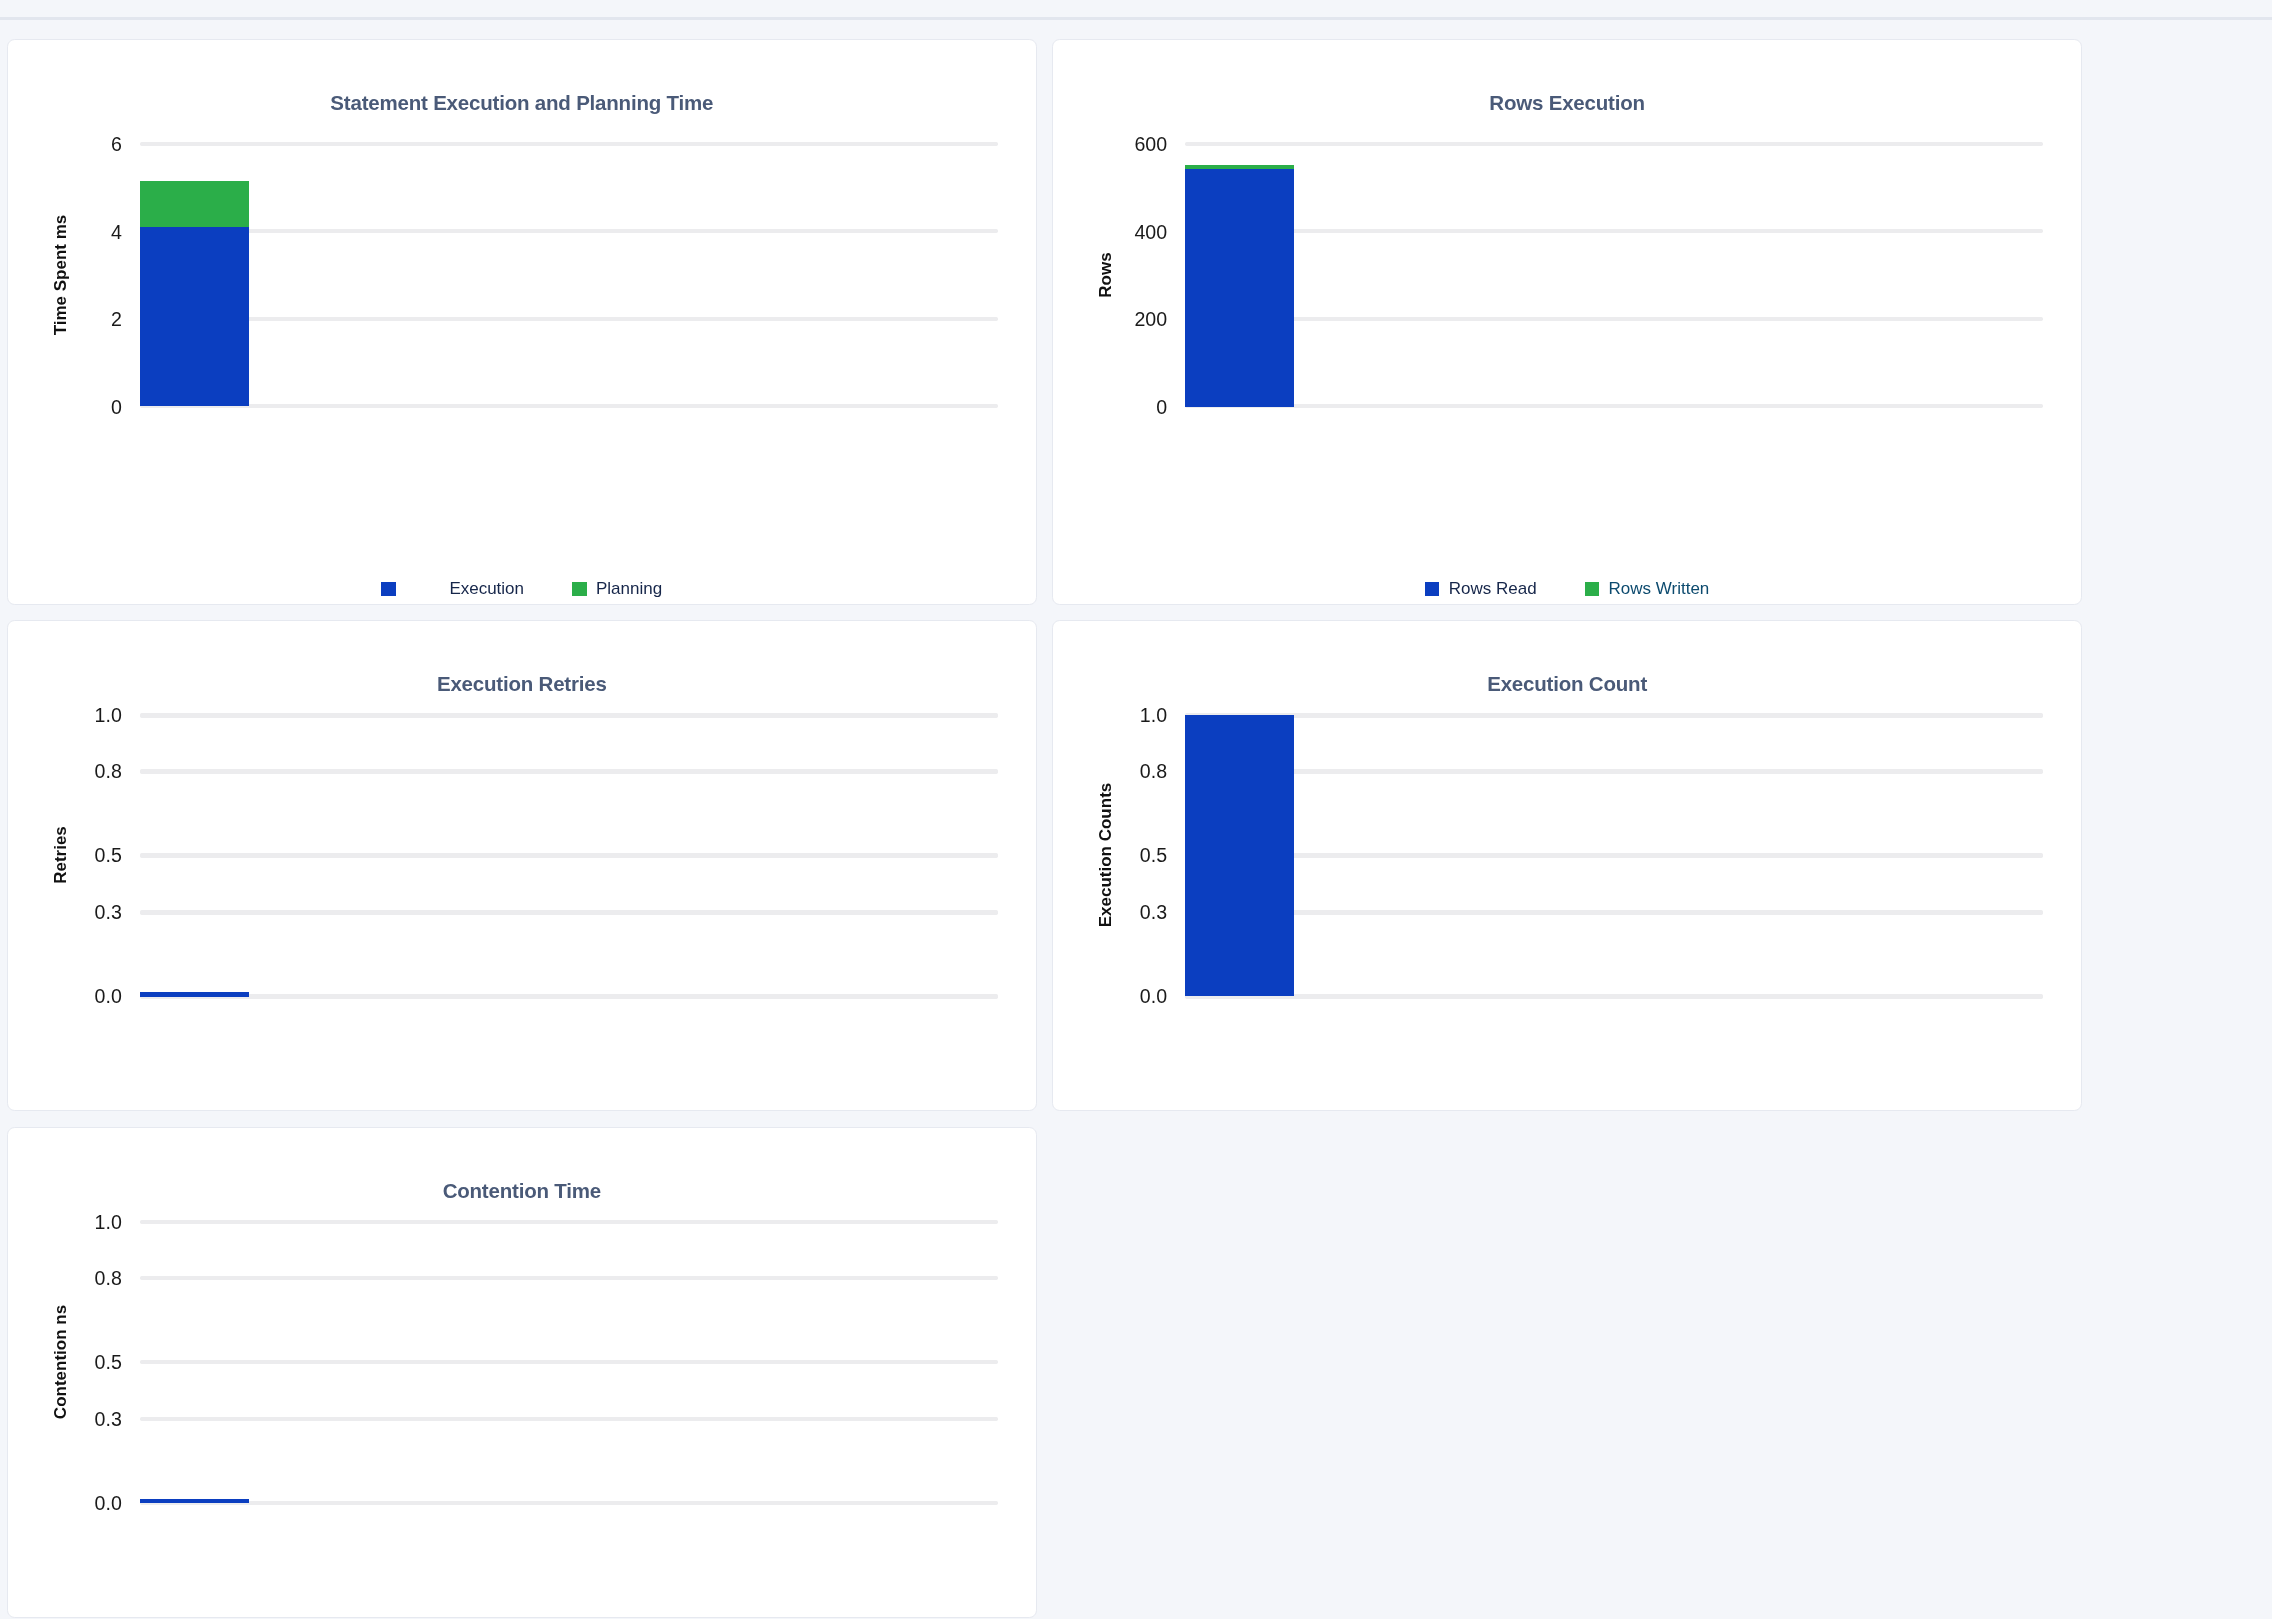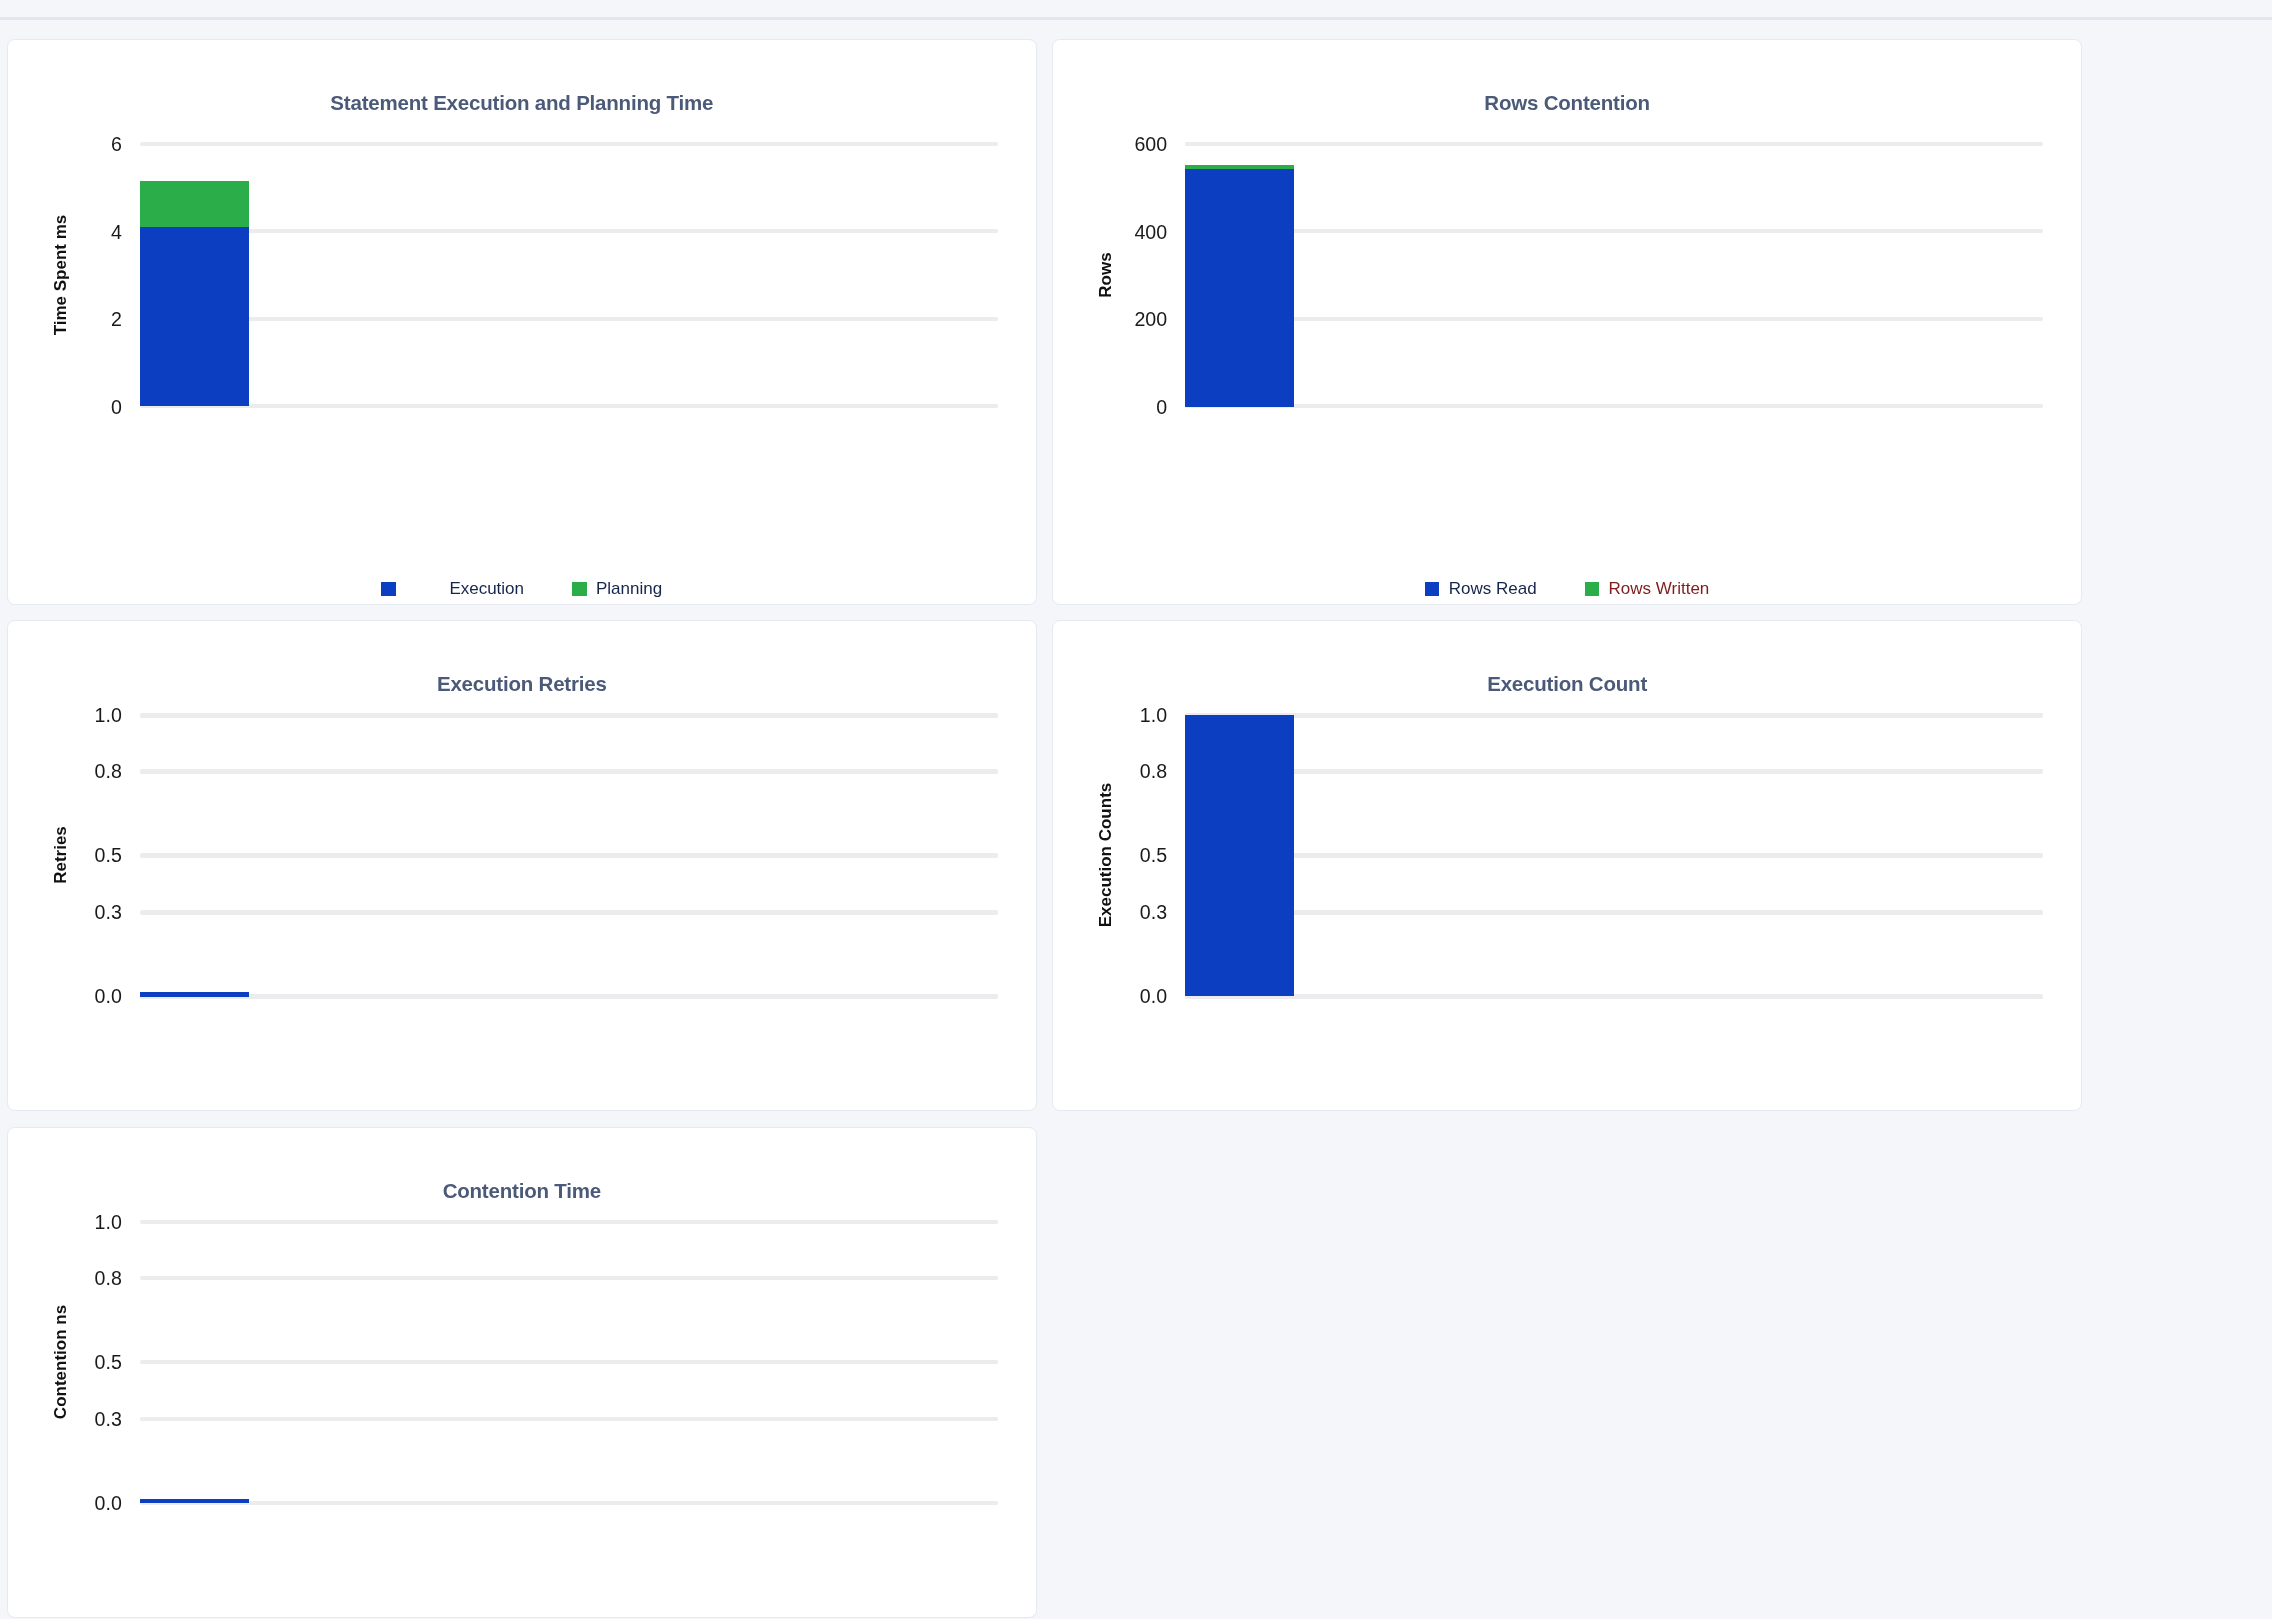--- a/index.html
+++ b/index.html
@@ -162,42 +162,42 @@
             <span class="legend-label" style="color: rgb(22, 38, 74); margin-left: 44px;">Execution</span>
           </div>
           <div class="legend-item">
             <span class="legend-swatch" style="background: rgb(43, 174, 73);"></span>
             <span class="legend-label" style="color: rgb(22, 38, 74);">Planning</span>
           </div>
         </div>
     </div>
 
     <div class="card tall">
-      <div class="card-title">Rows Contention</div>
+      <div class="card-title">Rows Execution</div>
       <div class="plot">
           <div class="gridline" style="left: 132px; width: 858px; top: 364px; background: rgb(236, 236, 238);"></div>
           <div class="tick-label" style="top: 367px; left: 0px; width: 114px; color: rgb(26, 26, 26);">0</div>
           <div class="gridline" style="left: 132px; width: 858px; top: 277px; background: rgb(236, 236, 238);"></div>
           <div class="tick-label" style="top: 279px; left: 0px; width: 114px; color: rgb(26, 26, 26);">200</div>
           <div class="gridline" style="left: 132px; width: 858px; top: 189px; background: rgb(236, 236, 238);"></div>
           <div class="tick-label" style="top: 192px; left: 0px; width: 114px; color: rgb(26, 26, 26);">400</div>
           <div class="gridline" style="left: 132px; width: 858px; top: 102px; background: rgb(236, 236, 238);"></div>
           <div class="tick-label" style="top: 104px; left: 0px; width: 114px; color: rgb(26, 26, 26);">600</div>
           <div class="axis-title" style="width: 222px; left: -58px; top: 225px;">Rows</div>
           <div class="bar" style="left: 132px; width: 109px; top: 129px; height: 238px; background: rgb(11, 62, 192);"></div>
           <div class="bar" style="left: 132px; width: 109px; top: 125px; height: 4.3px; background: rgb(43, 174, 73);"></div>
         </div>
       <div class="legend" style="top:539px;justify-content:center;">
           <div class="legend-item">
             <span class="legend-swatch" style="background: rgb(11, 62, 192);"></span>
             <span class="legend-label" style="color: rgb(22, 38, 74);">Rows Read</span>
           </div>
           <div class="legend-item">
             <span class="legend-swatch" style="background: rgb(43, 174, 73);"></span>
-            <span class="legend-label" style="color: #7f1d1d;">Rows Written</span>
+            <span class="legend-label" style="color: #0c4a6e;">Rows Written</span>
           </div>
         </div>
     </div>
 
     <div class="card short">
       <div class="card-title">Execution Retries</div>
       <div class="plot">
           <div class="gridline" style="left: 132px; width: 858px; top: 373px; background: rgb(236, 236, 238);"></div>
           <div class="tick-label" style="top: 375px; left: 0px; width: 114px; color: rgb(26, 26, 26);">0.0</div>
           <div class="gridline" style="left: 132px; width: 858px; top: 289px; background: rgb(236, 236, 238);"></div>

